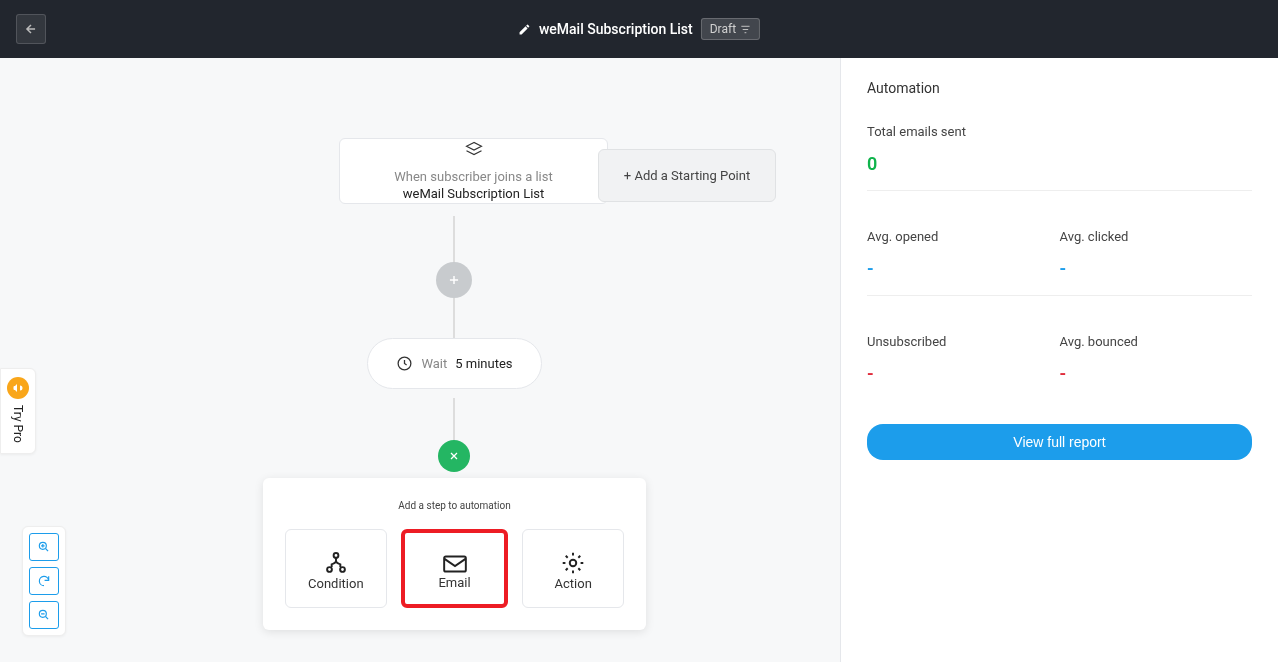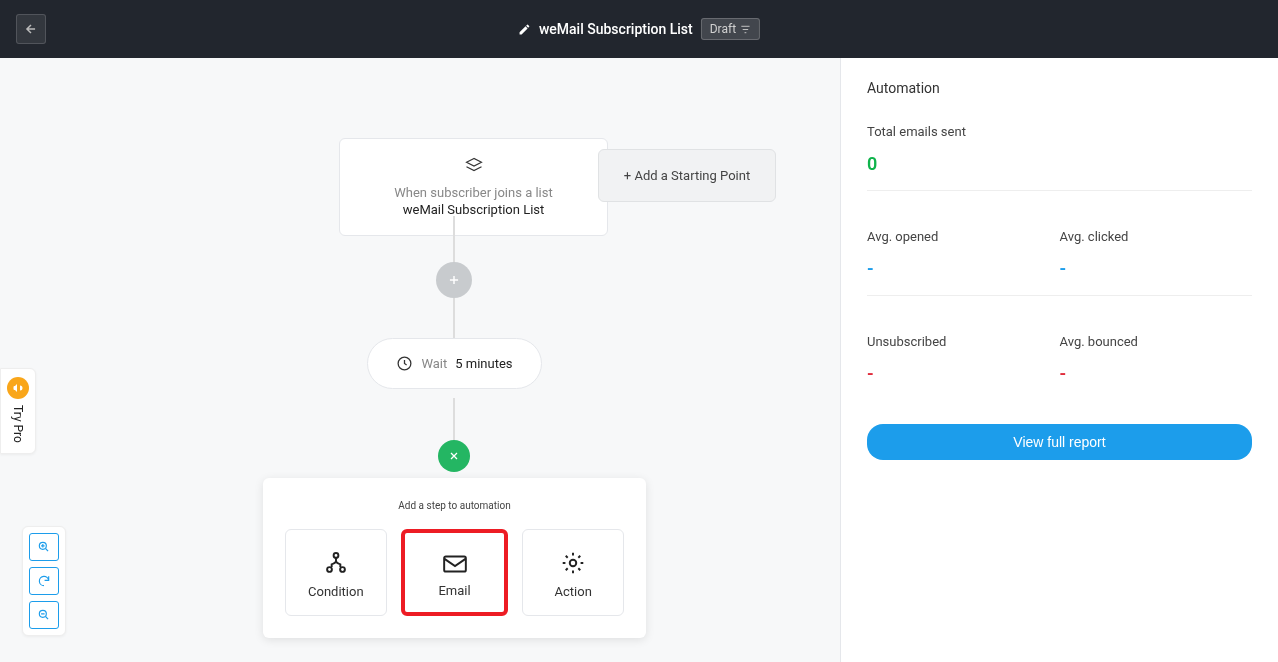--- a/index.html
+++ b/index.html
@@ -175,21 +175,21 @@
       background: #fff;
     }
     .trigger-card {
       position: absolute;
       left: 339px;
       top: 80px;
       width: 269px;
       background: #fff;
       border: 1px solid #e5e7eb;
       border-radius: 6px;
-      padding: 18px 12px;
+      padding: 2px 12px;
       text-align: center;
     }
     .trigger-desc {
       font-size: 13px;
       color: #888;
       margin-top: 6px;
     }
     .trigger-name {
       font-size: 13px;
       color: #222;
@@ -303,21 +303,20 @@
       gap: 14px;
     }
     .option-card {
       flex: 1;
       border: 1px solid #e5e7eb;
       border-radius: 6px;
       padding: 20px 8px 14px 8px;
       display: flex;
       flex-direction: column;
       align-items: center;
-      gap: 8px;
       cursor: pointer;
       font-size: 13px;
       color: #333;
     }
     .option-card.highlighted {
       border: 4px solid #ed1c24;
     }
   </style>
 </head>
 <body>

